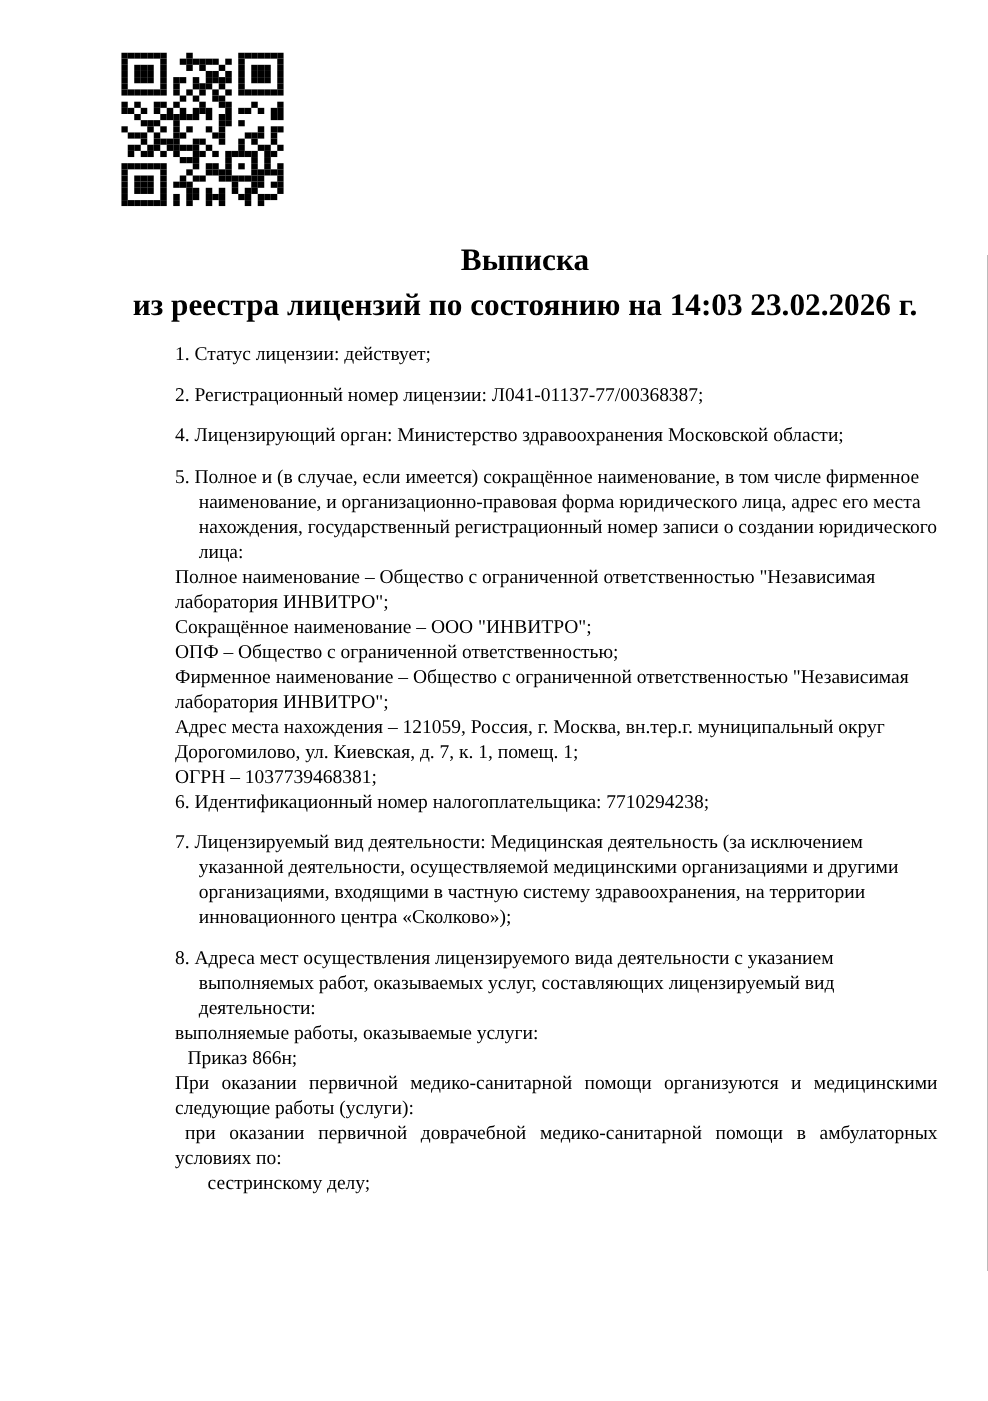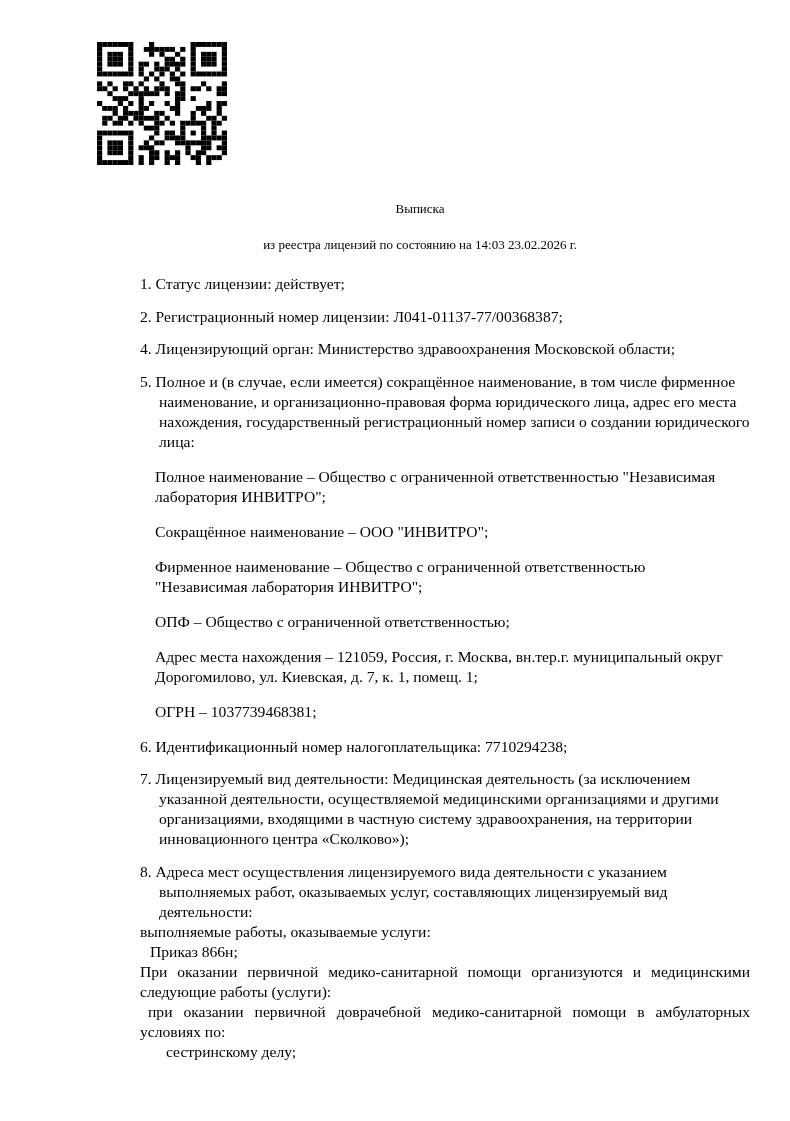--- a/index.html
+++ b/index.html
@@ -11,28 +11,28 @@
     color:#000000;
     font-family:"Liberation Serif","DejaVu Serif",serif;
     font-size:15.6px;
     line-height:20px;
     overflow:hidden;
   }
   .qr{position:absolute;left:97px;top:42px;}
   .qr svg{display:block;fill:#000000;}
   .title-block{
     position:absolute;left:90px;right:40px;top:197px;
-    text-align:center;font-weight:normal;font-size:13px;line-height:24px;
+    text-align:center;font-weight:bold;font-size:25px;line-height:24px;
   }
   .subtitle{margin-top:12px;}
   .content{position:absolute;left:140px;top:274px;width:610px;}
   .para{margin:0 0 12.5px 0;}
   .item{padding-left:19px;text-indent:-19px;}
   .tight{margin-bottom:0;}
-  .org-block div{margin:15px;}
+  .org-block div{margin:0;}
   .activity div{margin:0;}
   .just{text-align:justify;}
   .order-line{padding-left:10px;}
   .indent-first{text-indent:8px;}
   .nursing{padding-left:26px;}
   .num{display:inline;}
 </style>
 </head>
 <body>
 
@@ -363,22 +363,22 @@
     <div class="para item"><span class="num">2.</span> <span>Регистрационный номер лицензии: Л041-01137-77/00368387;</span></div>
 
 
     <div class="para item"><span class="num">4.</span> <span>Лицензирующий орган: Министерство здравоохранения Московской области;</span></div>
 
     <div class="para item tight"><span class="num">5.</span> <span>Полное и (в случае, если имеется) сокращённое наименование, в том числе фирменное наименование, и организационно-правовая форма юридического лица, адрес его места нахождения, государственный регистрационный номер записи о создании юридического лица:</span></div>
 
     <div class="para org-block tight">
       <div>Полное наименование – Общество с ограниченной ответственностью "Независимая лаборатория ИНВИТРО";</div>
       <div>Сокращённое наименование – ООО "ИНВИТРО";</div>
+      <div>ОПФ – Общество с ограниченной ответственностью;</div>
       <div>Фирменное наименование – Общество с ограниченной ответственностью "Независимая лаборатория ИНВИТРО";</div>
-      <div>ОПФ – Общество с ограниченной ответственностью;</div>
       <div>Адрес места нахождения – 121059, Россия, г. Москва, вн.тер.г. муниципальный округ Дорогомилово, ул. Киевская, д. 7, к. 1, помещ. 1;</div>
       <div>ОГРН – 1037739468381;</div>
     </div>
 
     <div class="para item"><span class="num">6.</span> <span>Идентификационный номер налогоплательщика: 7710294238;</span></div>
 
     <div class="para item"><span class="num">7.</span> <span>Лицензируемый вид деятельности: Медицинская деятельность (за исключением указанной деятельности, осуществляемой медицинскими организациями и другими организациями, входящими в частную систему здравоохранения, на территории инновационного центра «Сколково»);</span></div>
 
     <div class="para item tight"><span class="num">8.</span> <span>Адреса мест осуществления лицензируемого вида деятельности с указанием выполняемых работ, оказываемых услуг, составляющих лицензируемый вид деятельности:</span></div>
 

